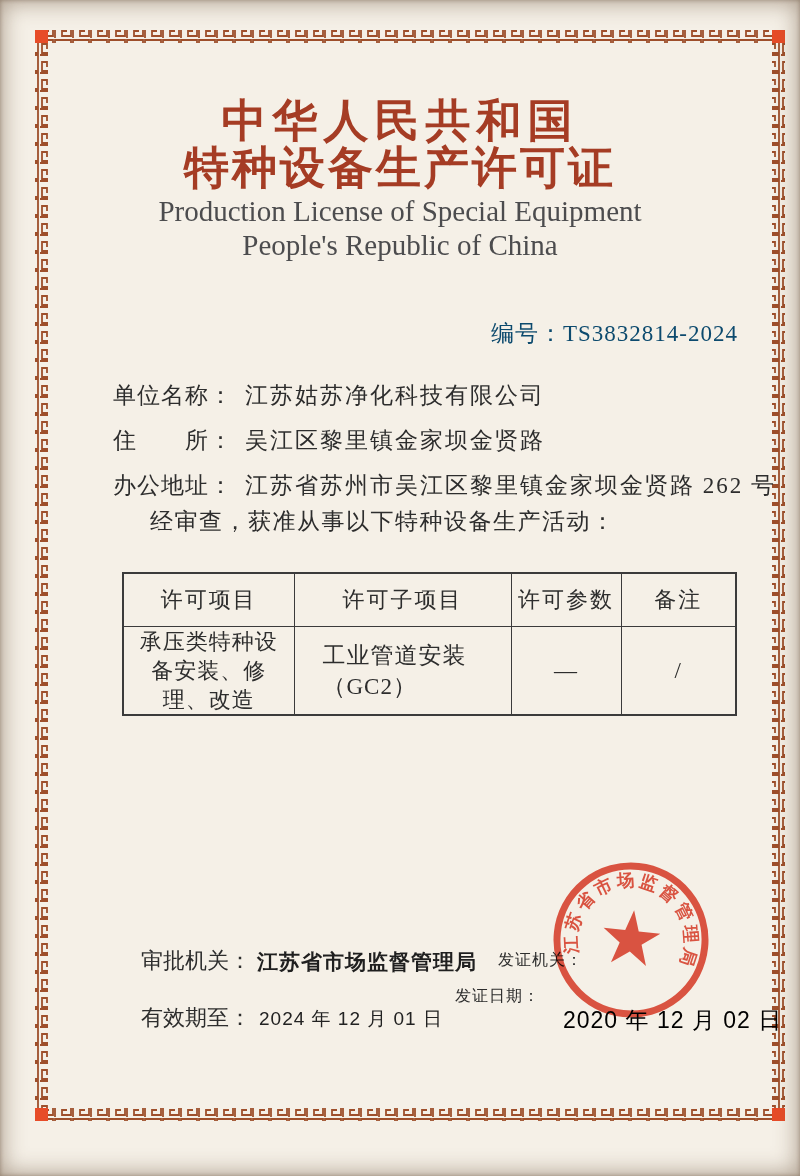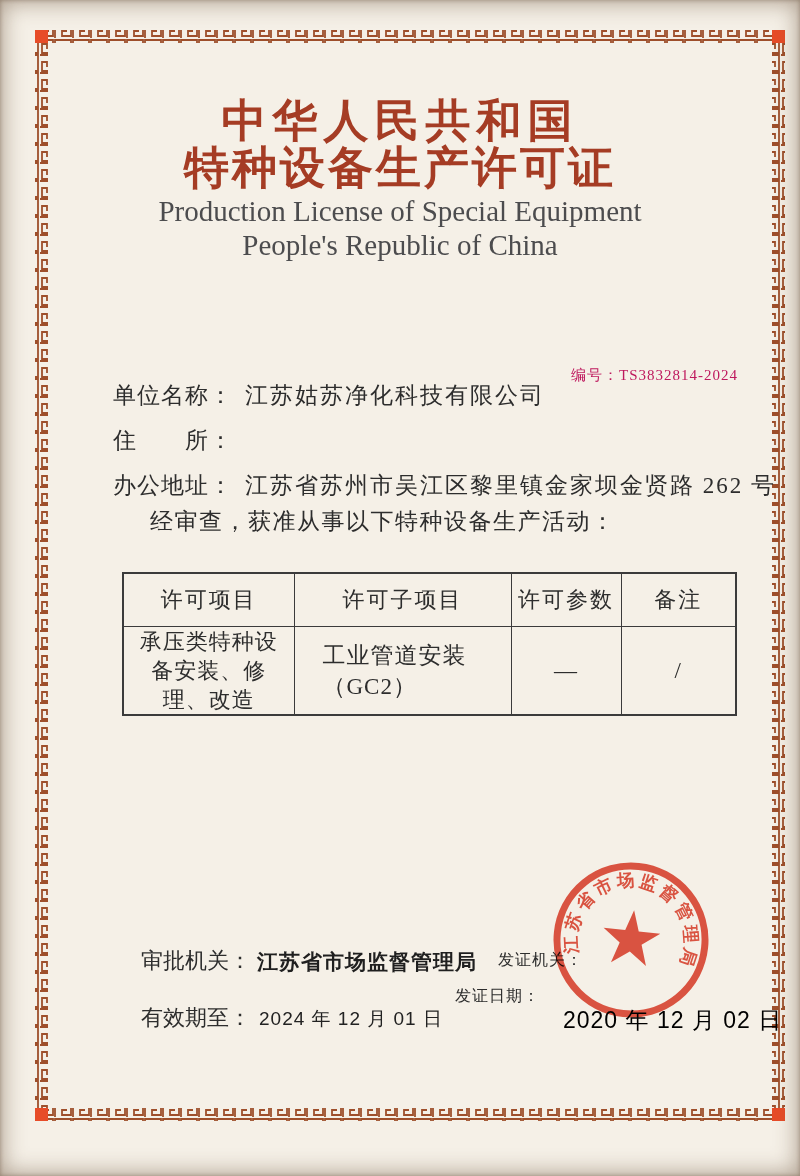--- a/index.html
+++ b/index.html
@@ -29,21 +29,21 @@
   }
   .title-cn.l2{letter-spacing:3px;}
   .title-en{
     color:#4c4c4e;font-size:29px;line-height:30px;margin-top:4px;
     font-family:"Liberation Serif","DejaVu Serif",serif;
   }
 
   
   .serial{
     position:absolute;top:318px;right:62px;z-index:2;
-    font-size:15px;color:#be185d;letter-spacing:1px;margin-top:48px;
+    font-size:23px;color:#0c4a6e;letter-spacing:1px;
   }
 
   
   .fields{position:absolute;left:113px;top:380px;z-index:2;}
   .field-row{display:flex;align-items:baseline;height:30px;margin-bottom:15px;font-size:23px;}
   .field-label{white-space:pre;letter-spacing:1px;}
   .field-value{margin-left:12px;letter-spacing:2px;}
   .statement{
     position:absolute;left:150px;top:506px;z-index:2;
     font-size:23px;letter-spacing:1.5px;
@@ -128,20 +128,21 @@
     <span>编号：</span><span>TS3832814-2024</span>
   </div>
 
   <div class="fields">
     <div class="field-row">
       <span class="field-label">单位名称：</span>
       <span class="field-value">江苏姑苏净化科技有限公司</span>
     </div>
     <div class="field-row">
       <span class="field-label">住　　所：</span>
+      <span class="field-value">吴江区黎里镇金家坝金贤路</span>
     </div>
     <div class="field-row">
       <span class="field-label">办公地址：</span>
       <span class="field-value">江苏省苏州市吴江区黎里镇金家坝金贤路 262 号</span>
     </div>
   </div>
 
   <div class="statement">经审查，获准从事以下特种设备生产活动：</div>
 
   <table class="lic-table">

